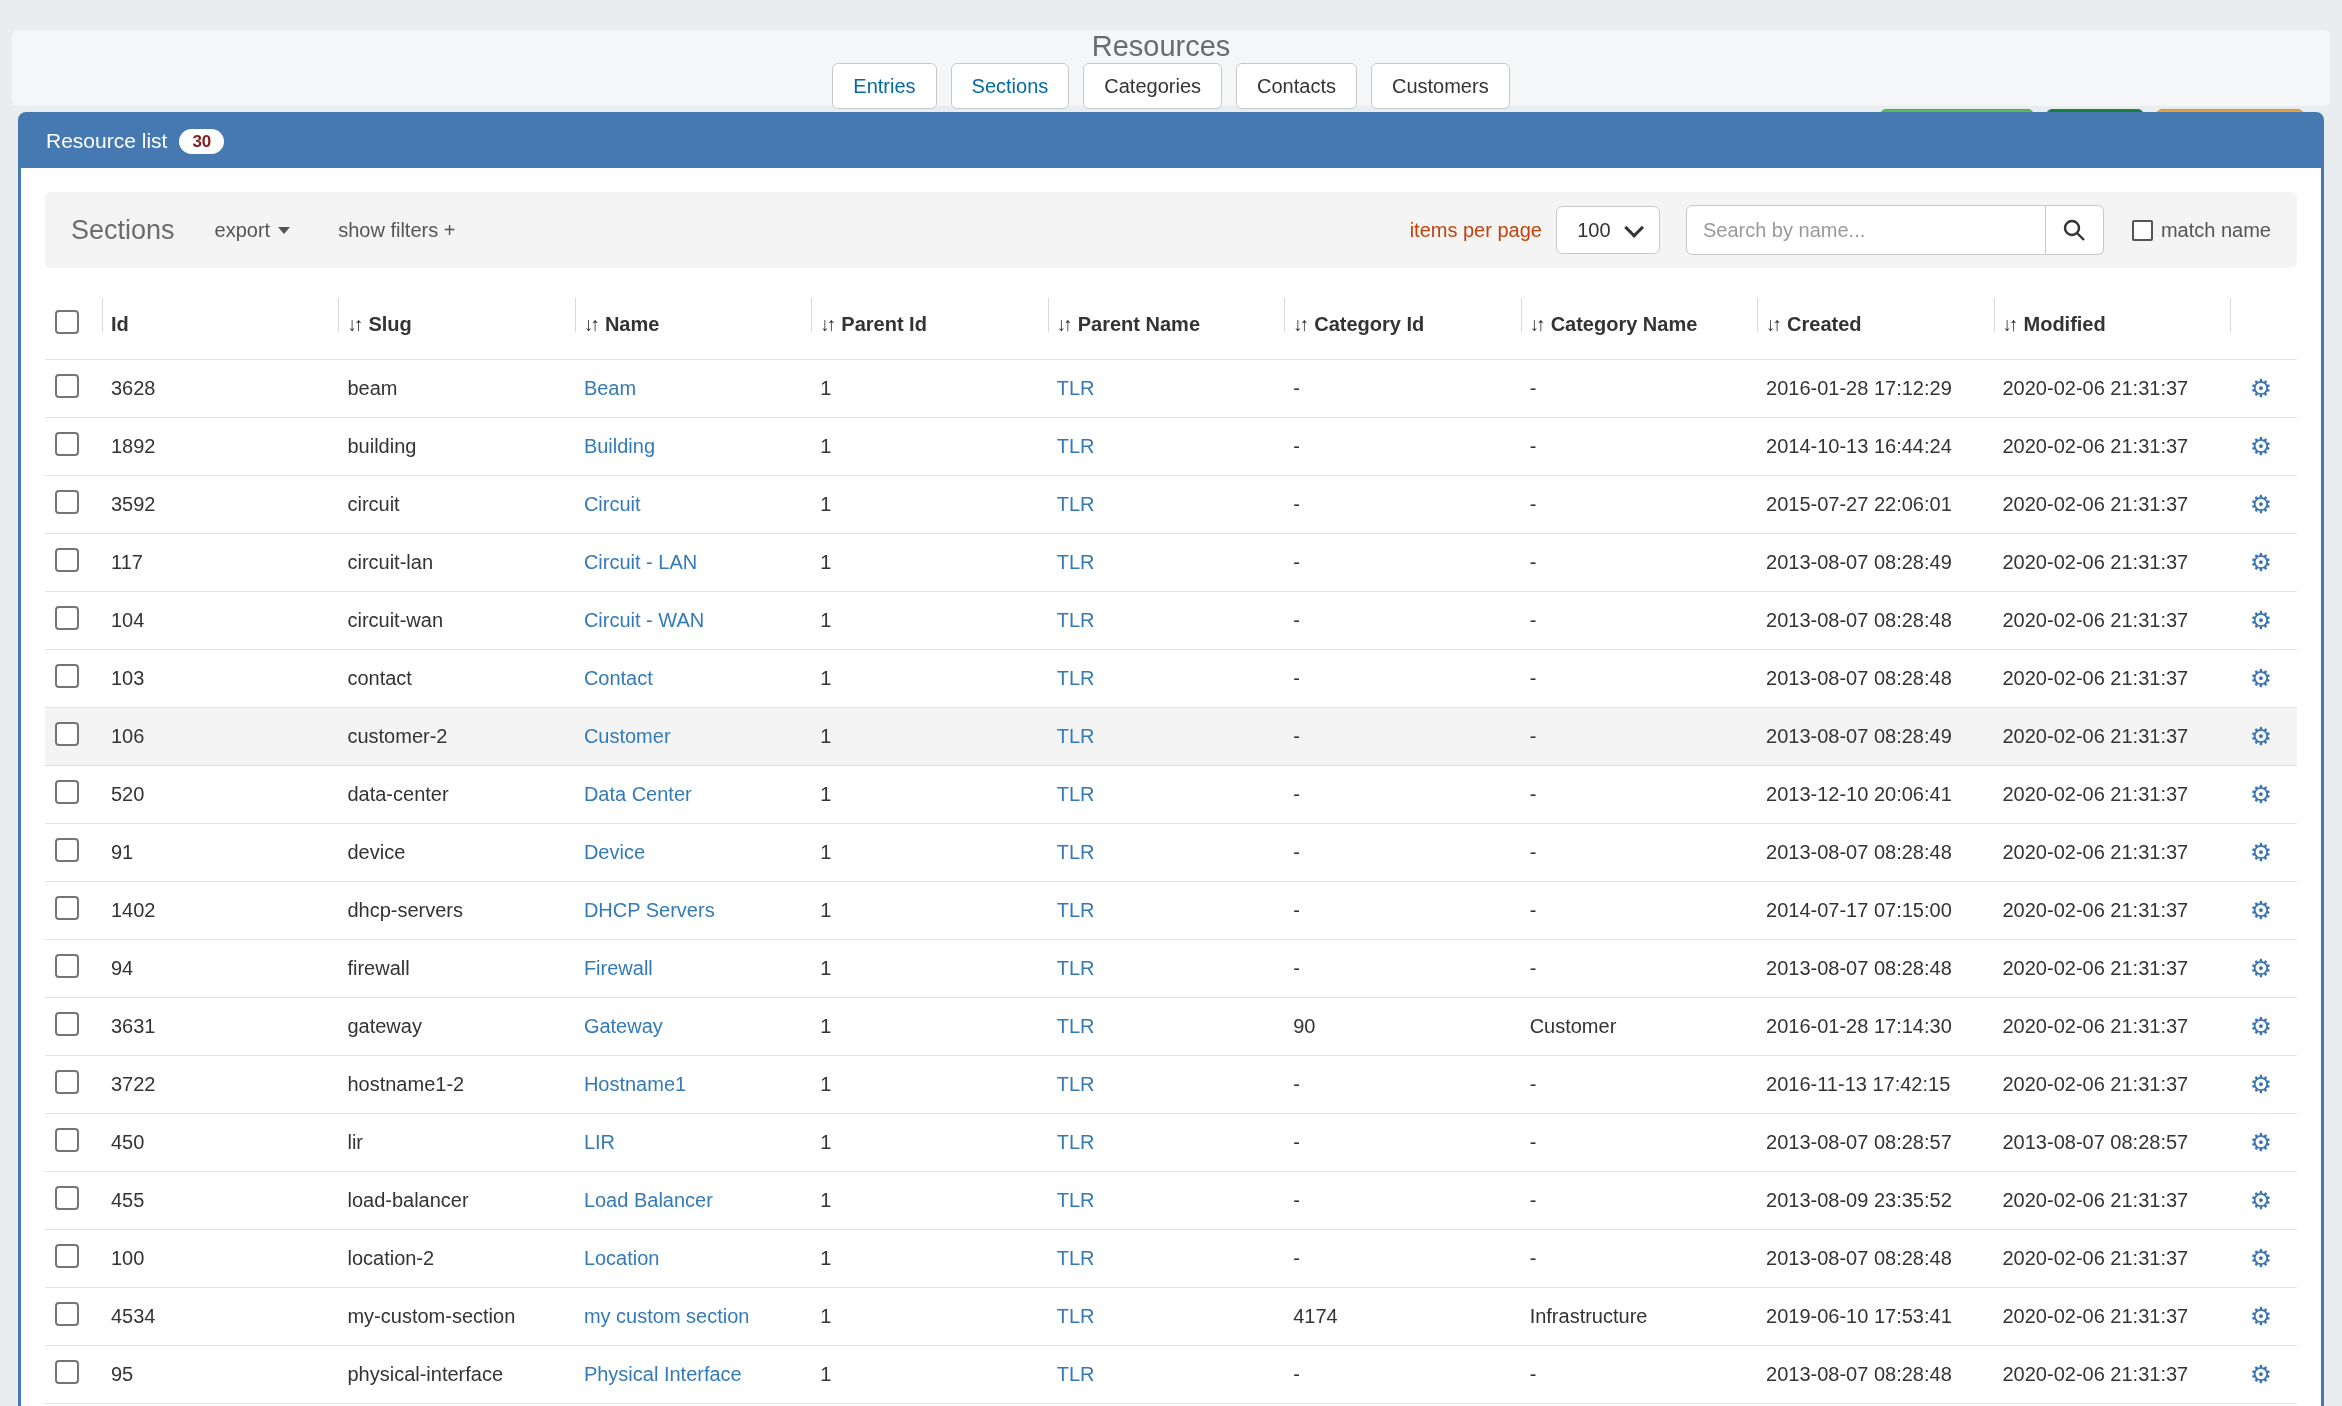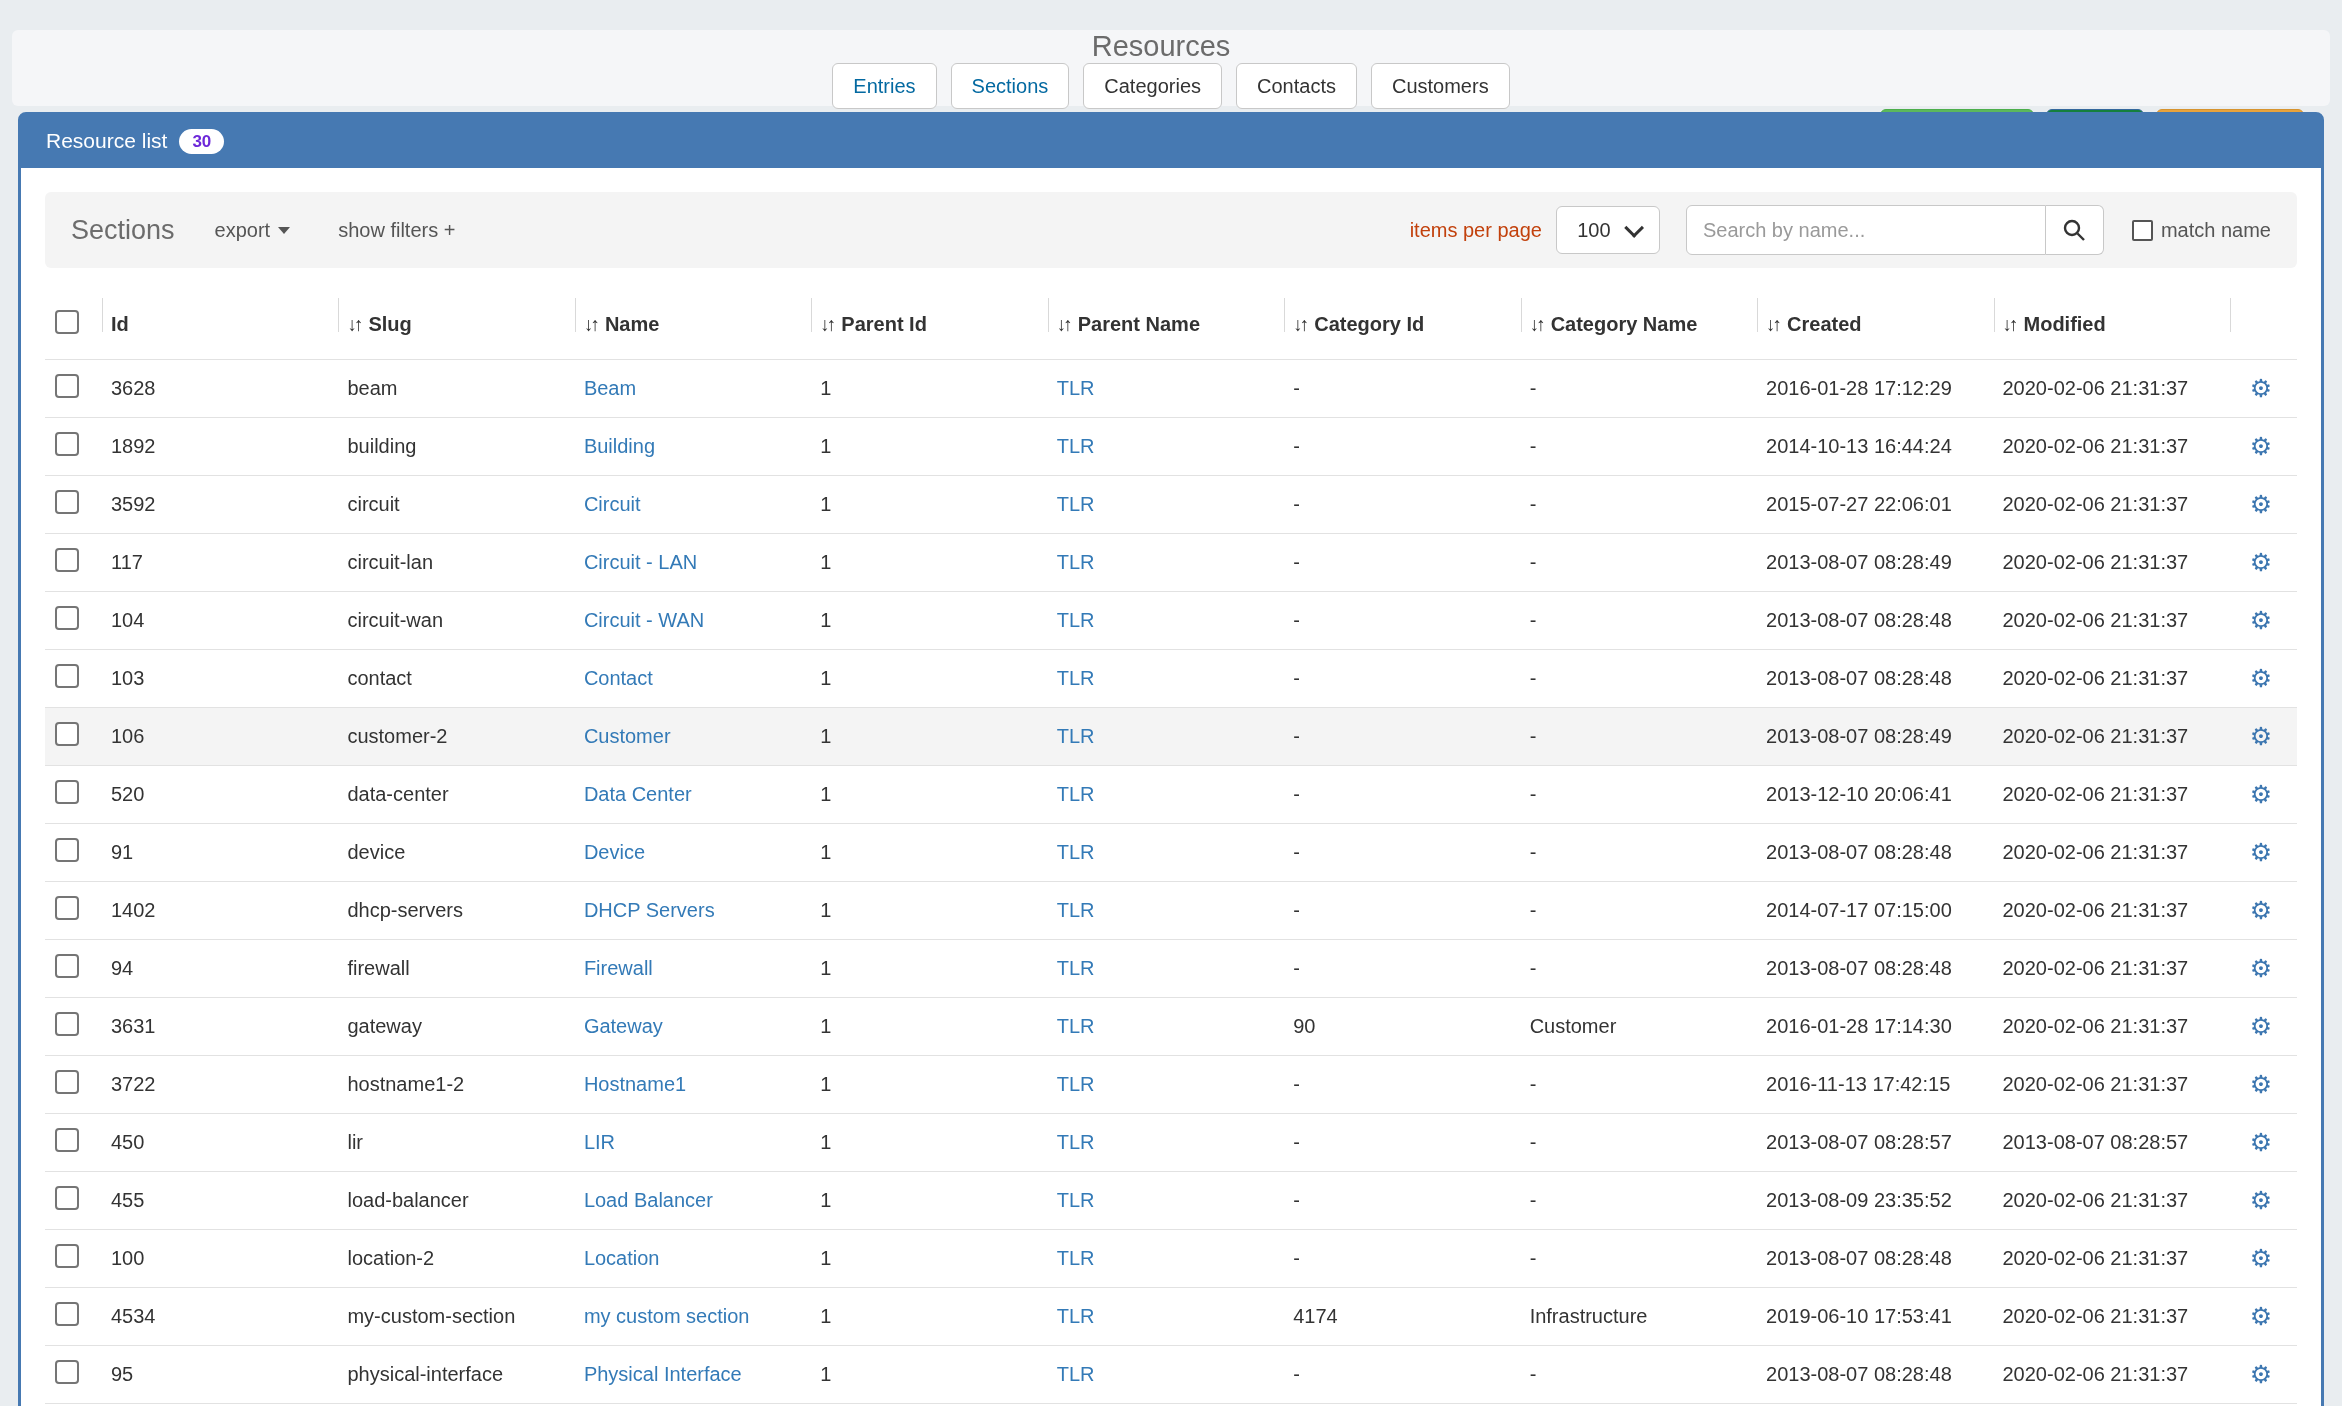--- a/index.html
+++ b/index.html
@@ -41,21 +41,21 @@
     position:absolute; left:18px; right:18px; top:112px; height:1400px;
     background:#fff; border:3px solid #4679b2; border-radius:8px 8px 0 0;
     box-sizing:border-box;
   }
   .panel-header {
     background:#4679b2; height:54px; display:flex; align-items:center;
     padding:0 26px; gap:12px; margin:-1px -1px 0 -1px; border-radius:5px 5px 0 0;
   }
   .panel-title { color:#fff; font-size:21px; }
   .count-badge {
-    background:#fff; color:#6d28d9; font-weight:bold; font-size:17px;
+    background:#fff; color:#7f1d1d; font-weight:bold; font-size:17px;
     border-radius:999px; padding:4px 13px; line-height:1;text-align:center;
   }
 
   
   .toolbar {
     margin:24px; height:76px; background:#f4f4f4; border-radius:6px;
     display:flex; align-items:center; padding:0 26px; box-sizing:border-box;
   }
   .toolbar-heading { font-size:27px; color:#6c6c6c; font-weight:400; margin:0 40px 0 0; }
   .toolbar-link { font-size:20px; color:#555; cursor:pointer; display:flex; align-items:center; gap:8px; }

